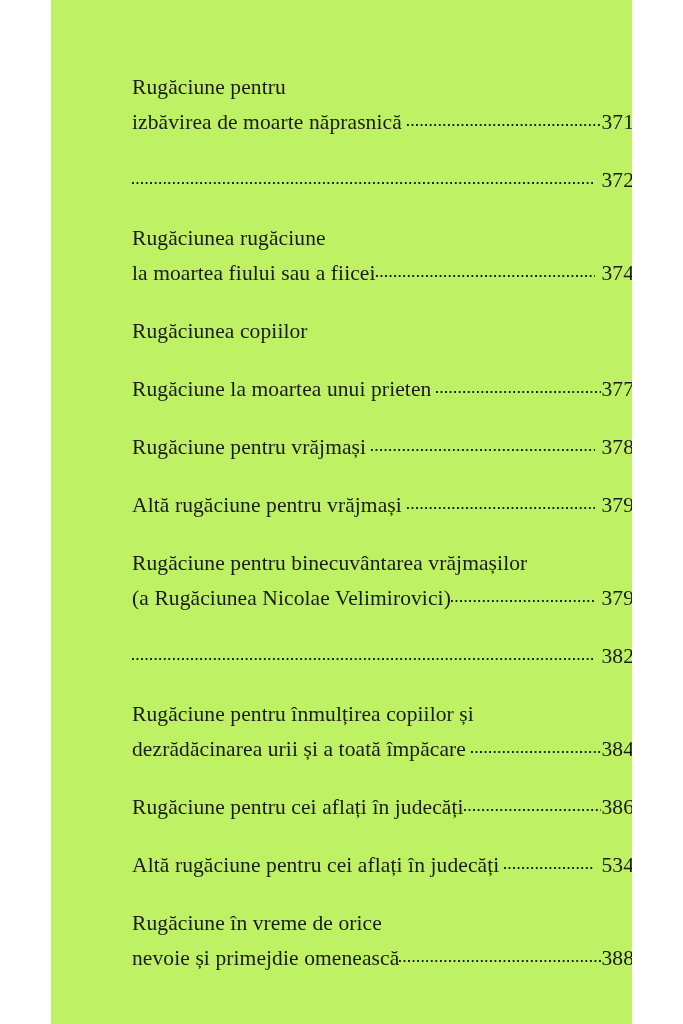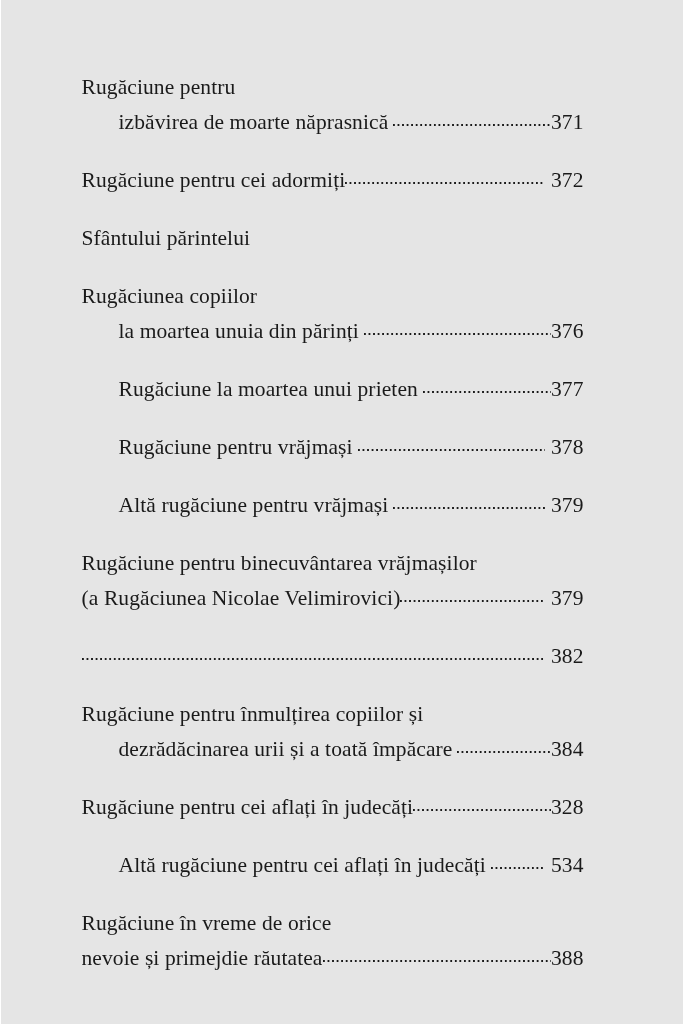--- a/index.html
+++ b/index.html
@@ -9,24 +9,24 @@
     background: #ffffff;
   }
 
   body {
     font-family: "Liberation Serif", "DejaVu Serif", serif;
     color: #1a1a1a;
   }
 
   .page {
     position: relative;
-    width: 682px;
+    width: 581px;
     height: 1024px;
     margin: 0 auto;
-    background: #e5e5e5;
+    background: #bef264;
     overflow: hidden;
     box-sizing: border-box;
   }
 
   .toc {
     position: absolute;
     left: 81px;
     top: 70px;
     width: 502px;
   }
@@ -81,53 +81,52 @@
 
   .entry-page {
     flex: 0 0 auto;
     white-space: nowrap;
     text-align: right;
     font-variant-numeric: oldstyle-nums;
     font-feature-settings: "onum" 1;
   }
 
   
-  .gap-before-dots { padding-right: 5px; margin-left: 37px; }
+  .gap-before-dots { padding-right: 5px; }
   .gap-after-dots  { padding-left: 6px; }
 </style>
 </head>
 <body>
 
 <div class="page">
   <div class="toc">
       <div class="toc-entry">
         <div class="entry-line">Rugăciune pentru</div>
         <div class="entry-line with-leader">
           <span class="entry-title gap-before-dots">izbăvirea de moarte năprasnică</span>
           <span class="leader"></span>
           <span class="entry-page">371</span>
         </div>
       </div>
       <div class="toc-entry">
         <div class="entry-line with-leader">
-          <span class="entry-title">Rugăciune pentru cei adormiți</span>
           <span class="leader"></span>
           <span class="entry-page gap-after-dots">372</span>
         </div>
       </div>
       <div class="toc-entry">
-        <div class="entry-line">Sfântului părintelui</div>
+        <div class="entry-line">Rugăciunea rugăciune</div>
+        <div class="entry-line with-leader">
+          <span class="entry-title">la moartea fiului sau a fiicei</span>
+          <span class="leader"></span>
+          <span class="entry-page gap-after-dots">374</span>
+        </div>
       </div>
       <div class="toc-entry">
         <div class="entry-line">Rugăciunea copiilor</div>
-        <div class="entry-line with-leader">
-          <span class="entry-title gap-before-dots">la moartea unuia din părinți</span>
-          <span class="leader"></span>
-          <span class="entry-page">376</span>
-        </div>
       </div>
       <div class="toc-entry">
         <div class="entry-line with-leader">
           <span class="entry-title gap-before-dots">Rugăciune la moartea unui prieten</span>
           <span class="leader"></span>
           <span class="entry-page">377</span>
         </div>
       </div>
       <div class="toc-entry">
         <div class="entry-line with-leader">
@@ -162,32 +161,32 @@
         <div class="entry-line with-leader">
           <span class="entry-title gap-before-dots">dezrădăcinarea urii și a toată împăcare</span>
           <span class="leader"></span>
           <span class="entry-page">384</span>
         </div>
       </div>
       <div class="toc-entry">
         <div class="entry-line with-leader">
           <span class="entry-title">Rugăciune pentru cei aflați în judecăți</span>
           <span class="leader"></span>
-          <span class="entry-page">328</span>
+          <span class="entry-page">386</span>
         </div>
       </div>
       <div class="toc-entry">
         <div class="entry-line with-leader">
           <span class="entry-title gap-before-dots">Altă rugăciune pentru cei aflați în judecăți</span>
           <span class="leader"></span>
           <span class="entry-page gap-after-dots">534</span>
         </div>
       </div>
       <div class="toc-entry">
         <div class="entry-line">Rugăciune în vreme de orice</div>
         <div class="entry-line with-leader">
-          <span class="entry-title">nevoie și primejdie răutatea</span>
+          <span class="entry-title">nevoie și primejdie omenească</span>
           <span class="leader"></span>
           <span class="entry-page">388</span>
         </div>
       </div>
     </div>
 </div>
 
 </body></html>

